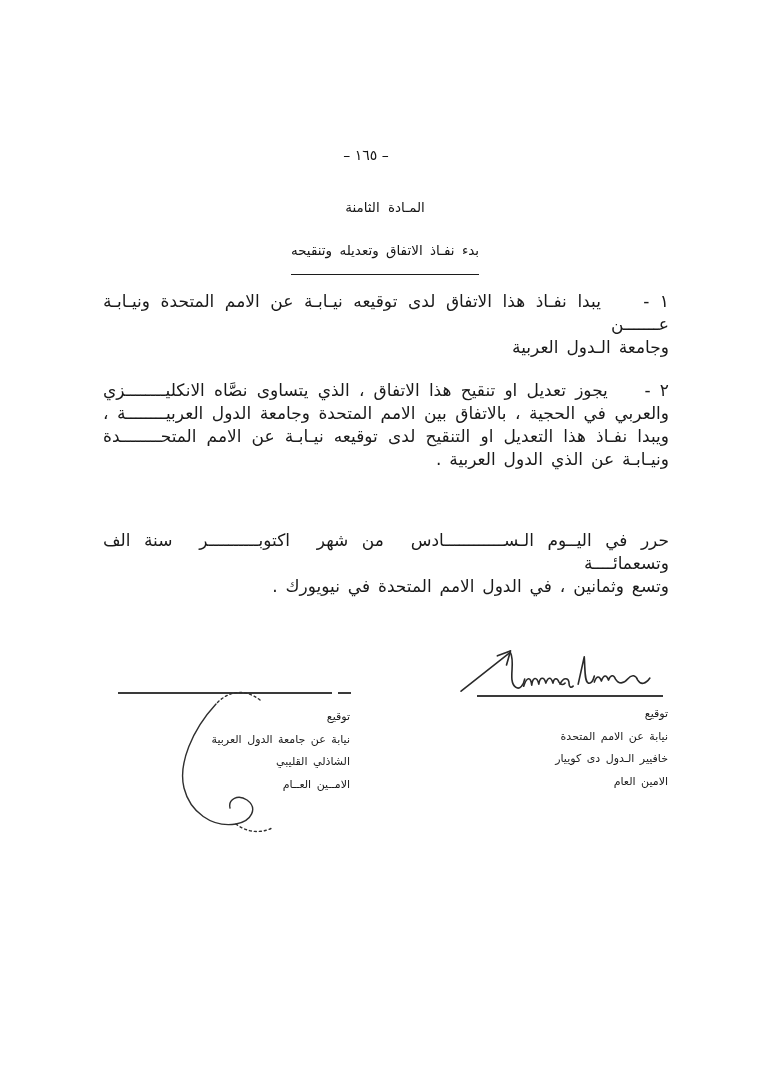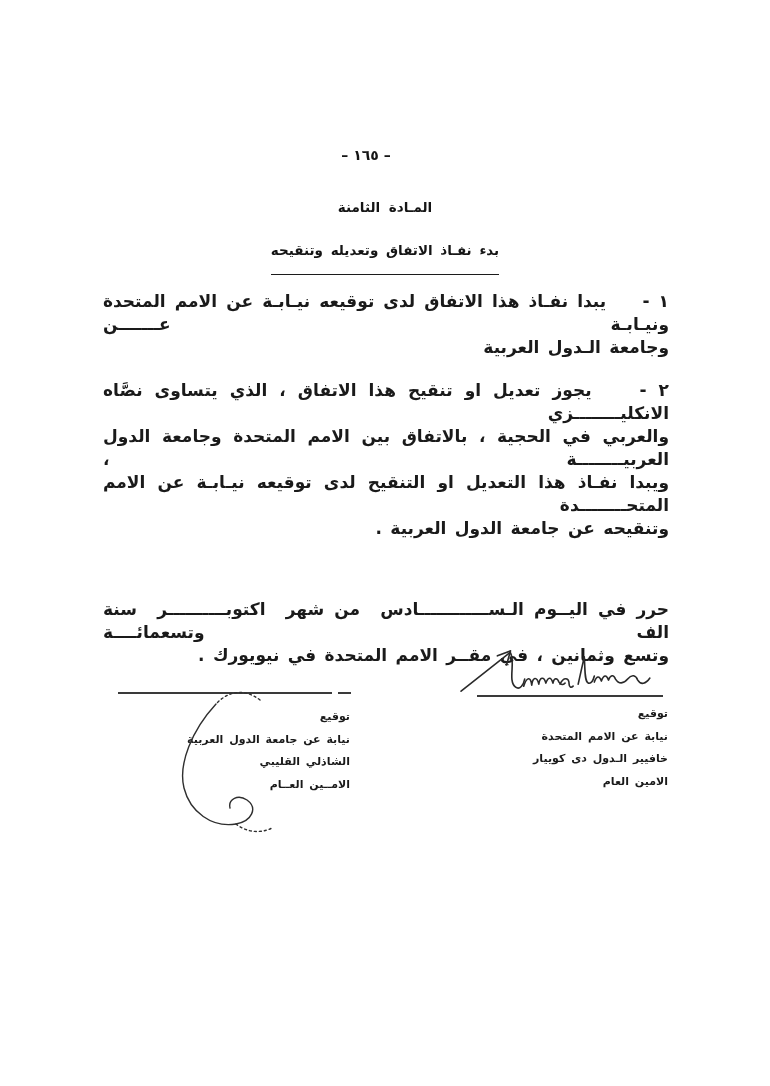--- a/index.html
+++ b/index.html
@@ -5,21 +5,21 @@
   html,body{margin:0;padding:0;background:#e8e8e8;}
   .sheet{
     position:relative;
     width:770px;height:1086px;
     margin:0 auto;
     background:#ffffff;
     overflow:hidden;
     font-family:"DejaVu Sans",sans-serif;
     color:#1c1c1c;
   }
-  .rtl{direction:rtl;unicode-bidi:embed;font-weight:bold;}
+  .rtl{direction:rtl;unicode-bidi:embed;}
   .center{text-align:center;}
 
   .page-number{
     position:absolute;top:147px;left:0;right:38px;
     font-size:14px;letter-spacing:1px;color:#151515;
   }
   .article-title{
     position:absolute;top:199px;left:0;right:0;
     font-size:13.5px;word-spacing:4px;color:#151515;
   }
@@ -87,25 +87,25 @@
 
   <div class="body-text rtl">
     <div class="para p1">
       <div class="line justify">١ -&nbsp;&nbsp;&nbsp;&nbsp;يبدا نفـاذ هذا الاتفاق لدى توقيعه نيـابـة عن الامم المتحدة ونيـابـة عـــــــن</div>
       <div class="line">وجامعة الـدول العربية</div>
     </div>
     <div class="para p2">
       <div class="line justify">٢ -&nbsp;&nbsp;&nbsp;&nbsp;يجوز تعديل او تنقيح هذا الاتفاق ، الذي يتساوى نصَّاه الانكليــــــــزي</div>
       <div class="line justify">والعربي في الحجية ، بالاتفاق بين الامم المتحدة وجامعة الدول العربيــــــــة ،</div>
       <div class="line justify">ويبدا نفـاذ هذا التعديل او التنقيح لدى توقيعه نيـابـة عن الامم المتحــــــــدة</div>
-      <div class="line">وتنقيحه عن جامعة الدول العربية .</div>
+      <div class="line">ونيـابـة عن الذي الدول العربية .</div>
     </div>
     <div class="para closing">
       <div class="line justify">حرر في اليــوم الـســــــــــــادس&nbsp; من شهر&nbsp; اكتوبــــــــــر&nbsp; سنة الف وتسعمائــــة</div>
-      <div class="line">وتسع وثمانين ، في مقــر الامم المتحدة في نيويورك .</div>
+      <div class="line">وتسع وثمانين ، في الدول الامم المتحدة في نيويورك .</div>
     </div>
   </div>
 
   <div class="handwriting un">
     <svg viewBox="0 0 210 52" fill="none" stroke="#2a2a2a" stroke-width="1.6" stroke-linecap="round" stroke-linejoin="round">
       <path d="M8,46 L56,8"></path>
       <path d="M44,11 L57,6 L53,20"></path>
       <path d="M57,8 C62,18 54,36 62,42 C66,45 70,40 71,34"></path>
       <path d="M70,41 c3,-9 7,-10 8,-1 c1,-8 5,-9 7,-1 c1,-7 5,-8 7,-1 c2,-6 5,-7 7,0 c1,-5 4,-6 6,-1 c2,3 4,3 6,1"></path>
       <path d="M106,39 c4,-8 9,-6 9,0 c0,3 2,4 4,2"></path>

